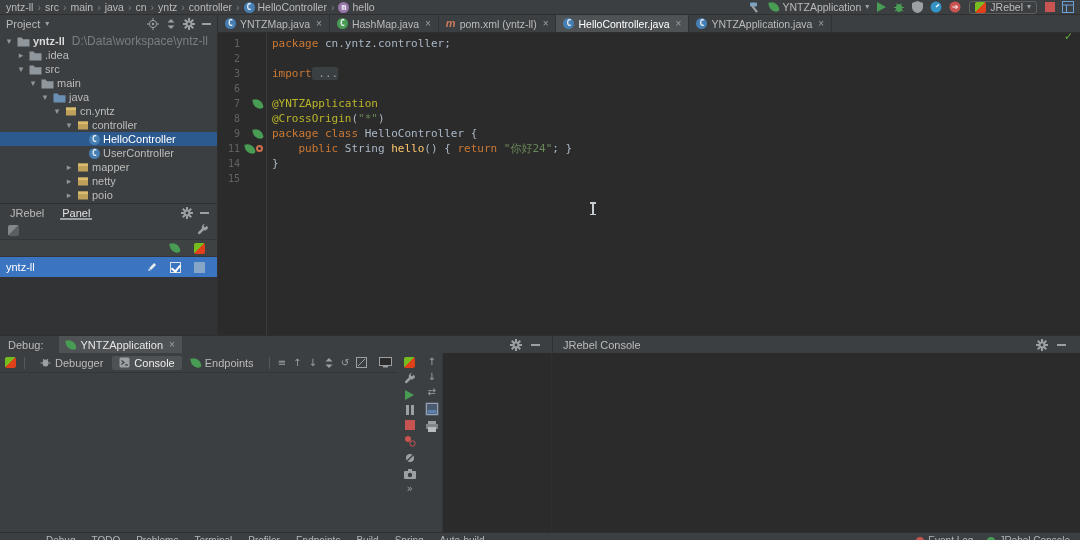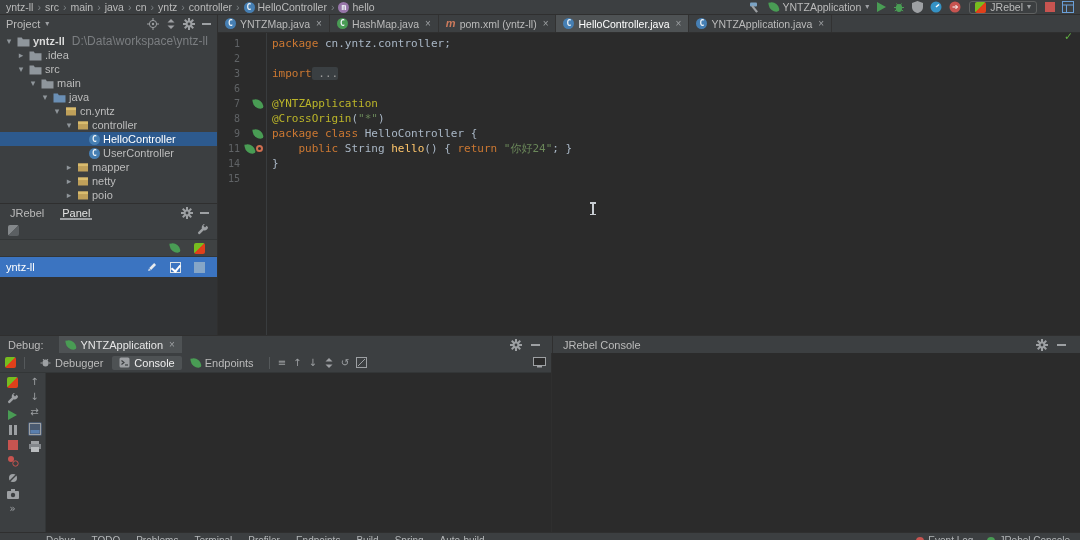--- a/index.html
+++ b/index.html
@@ -77,21 +77,21 @@
 
   
   .debug{height:197px;display:flex;flex-direction:column;border-top:1px solid #2f2f2f;background:#3c3f41}
   .dhead{height:17px;display:flex;align-items:stretch}
   .dhead-left{width:552px;display:flex;align-items:center;gap:16px;padding:0 8px}
   .dhead-right{flex:1;display:flex;align-items:center;padding:0 10px;border-left:1px solid #2f2f2f}
   .dtab{display:inline-flex;align-items:center;gap:4px;background:#4e5254;color:#e6e6e6;
         height:17px;padding:0 7px;cursor:pointer}
   .hgroup{margin-left:auto;display:inline-flex;align-items:center;gap:9px;padding-right:4px}
   .dcontent{flex:1;display:flex;min-height:0}
-  .dleft{width:552px;display:flex;flex-direction:column;border-right:1px solid #2f2f2f}
+  .dleft{width:552px;display:flex;flex-direction:row;border-right:1px solid #2f2f2f}
   .dtoolbar{height:20px;display:flex;align-items:center;gap:6px;padding:0 5px;border-bottom:1px solid #333637}
   .dttab{display:inline-flex;align-items:center;gap:4px;padding:1px 7px;border-radius:2px;cursor:pointer;color:#bbbbbb}
   .dttab.act{background:#4e5254;color:#eeeeee}
   .dtsep{width:1px;height:12px;background:#55595b;margin:0 2px}
   .dtoolbar .spacer{flex:1}
   .dbody{flex:1;display:flex;min-height:0}
   .dstrip{width:46px;background:#3c3f41;border-right:1px solid #333637;display:flex;gap:3px;padding:4px 3px}
   .dstrip .col{display:flex;flex-direction:column;gap:5px;align-items:center;width:19px}
   .dconsole{flex:1;background:#2b2b2b}
   .dright{flex:1;background:#2b2b2b}

